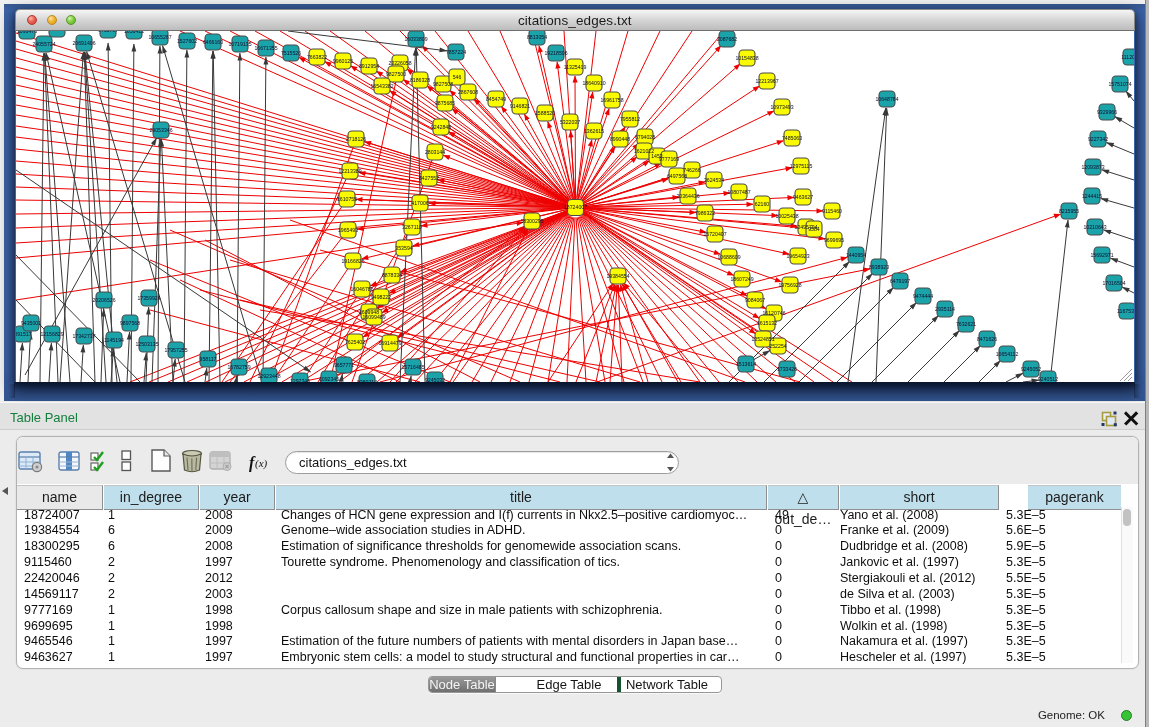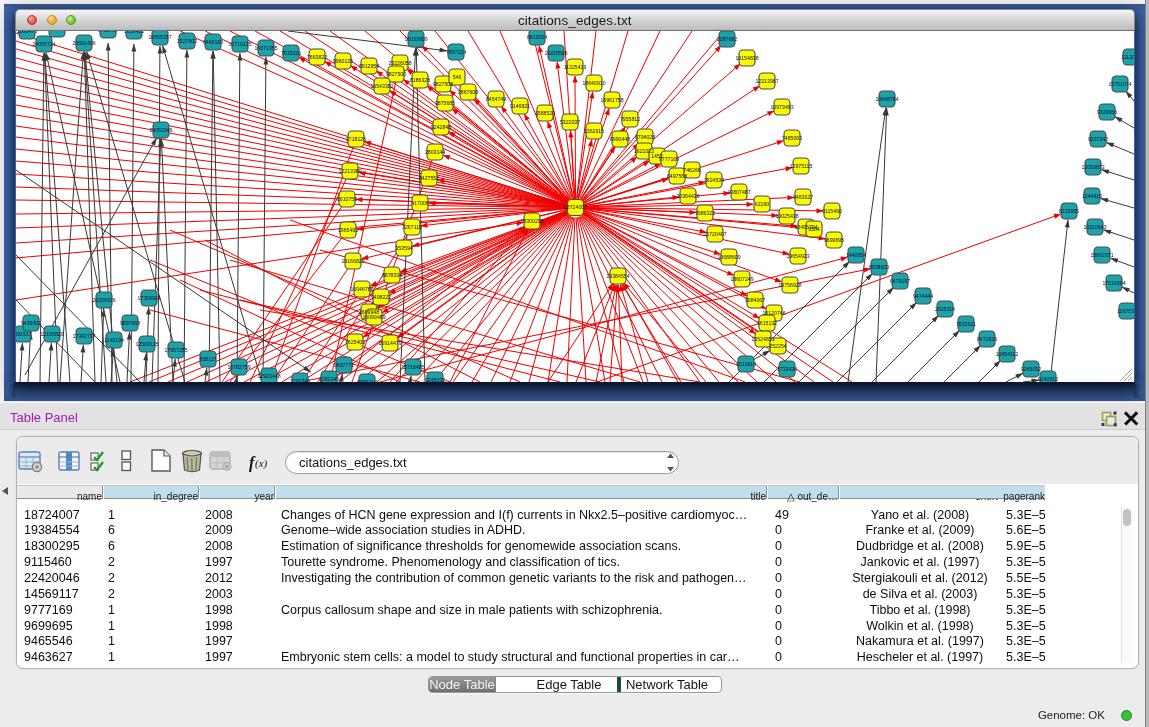--- a/index.html
+++ b/index.html
@@ -19,38 +19,38 @@
  background:linear-gradient(#f5f5f5,#d3d3d3 55%,#bcbcbc);
  border:1px solid #8a8a8a;border-bottom:1px solid #6f6f6f;border-radius:5px 5px 0 0}
 #title{width:100%;text-align:center;top:4px;position:absolute;font-size:13.5px;color:#1a1a1a;letter-spacing:.1px}
 .tl{position:absolute;top:15.5px;width:10px;height:10px;border-radius:50%}
 #tl1{left:27px;background:radial-gradient(circle at 35% 30%,#f8b8b2,#ec6255 45%,#cf3f36);border:1px solid #b5362c}
 #tl2{left:47px;background:radial-gradient(circle at 35% 30%,#fde3ae,#f0b32f 45%,#d99b23);border:1px solid #ba8a1e}
 #tl3{left:66px;background:radial-gradient(circle at 35% 30%,#d2f0b0,#82ce44 45%,#5fae2a);border:1px solid #58991f}
 
 #tphead{left:0;top:402px;width:1145px;height:28px;position:absolute;
  background:#e2e2e2;border-top:1px solid #f7f7f7;border-bottom:1px solid #cdcdcd}
-#tphead span{position:absolute;left:10px;top:7px;font-size:13px;color:#a21caf}
+#tphead span{position:absolute;left:10px;top:7px;font-size:13px;color:#15803d}
 #tpbody{left:0;top:430px;width:1145px;height:297px;position:absolute;background:#ececec}
 #tbox{left:16px;top:436px;width:1123px;height:233px;position:absolute;background:#fff;
  border:1px solid #b2b2b2;border-radius:7px;box-shadow:0 0 2px rgba(0,0,0,.12)}
 #toolstrip{left:17px;top:437px;width:1121px;height:47px;position:absolute;
  background:#ebebeb;border-radius:6px 6px 0 0}
 #dropdown{left:285px;top:450.5px;width:394px;height:23px;position:absolute;background:#fff;
  border:1px solid #9d9d9d;border-radius:12px;box-shadow:inset 0 1px 1px rgba(0,0,0,.1)}
 #dropdown span{position:absolute;left:13px;top:3.5px;font-size:13px;color:#111}
 
-.hc{position:absolute;top:484.5px;height:14px;font-size:10px;color:#1c1c1c;
- text-align:right;line-height:22px;background:#bfdfec;border-right:1px solid #8f8f8f;
+.hc{position:absolute;top:484.5px;height:25px;font-size:14px;color:#1c1c1c;
+ text-align:center;line-height:22px;background:#bfdfec;border-right:1px solid #8f8f8f;
  border-bottom:1px solid #8f8f8f;border-top:1px solid #c4c4c4}
 
 .tr{position:absolute;left:17px;width:1100px;height:15.8px;font-size:12.5px;color:#0d0d0d;white-space:nowrap}
 .tr span{position:absolute;top:0;line-height:15.8px}
 .c-name{left:7px}.c-deg{left:91px}.c-year{left:188px}.c-title{left:264px;width:487px;
- overflow:hidden}.c-out{left:758px}.c-short{left:823px;width:160px;text-align:center}
+ overflow:hidden}.c-out{left:758px}.c-short{left:823px;width:160px;}
 .c-pr{left:989px}
 
 #tabs{left:428px;top:675.5px;width:294px;height:17px;position:absolute;border:1px solid #979797;
  border-radius:4px;background:#fff;box-shadow:0 1px 0 rgba(255,255,255,.7)}
 .tab{position:absolute;top:0;height:15px;font-size:13px;line-height:15.5px;text-align:center;
  color:#141414;font-weight:400}
 #tab1{left:0;width:67px;background:linear-gradient(#9a9a9a,#6f6f6f);color:#f4f4f4;
  border-radius:3px 0 0 3px;border-right:1px solid #888}
 #tab2{left:92px;width:100px;border-right:4px solid #14532d}
 #tab3{left:183px;width:110px}
@@ -861,21 +861,21 @@
 <path d="M12 17 L15.5 21.5 L19 17 Z" fill="#555"></path>
 </svg>
 
 <div class="abs" style="left:2px;top:487px;width:0;height:0;border-top:4px solid transparent;border-bottom:4px solid transparent;border-right:6px solid #555"></div>
 <div class="hc" style="left:17px;width:86px;background:#e9e9e9">name</div>
 <div class="hc" style="left:104px;width:95px">in_degree</div>
 <div class="hc" style="left:200px;width:75px">year</div>
 <div class="hc" style="left:276px;width:491px">title</div>
 <div class="hc" style="left:768px;width:71px">△ out_de…</div>
 <div class="hc" style="left:840px;width:159px">short</div>
-<div class="hc" style="left:952px;width:93px;border-right:none">pagerank</div>
+<div class="hc" style="left:1028px;width:93px;border-right:none">pagerank</div>
 
 <div class="abs" style="left:1121px;top:507px;width:12px;height:156px;background:#fafafa;border-left:1px solid #e0e0e0"></div>
 <div class="abs" style="left:1123px;top:509px;width:8px;height:17px;background:#c2c2c2;border-radius:4px"></div>
 <div class="tr" style="top:507.5px">
     <span class="c-name">18724007</span>
     <span class="c-deg">1</span>
     <span class="c-year">2008</span>
     <span class="c-title">Changes of HCN gene expression and I(f) currents in Nkx2.5–positive cardiomyoc…</span>
     <span class="c-out">49</span>
     <span class="c-short">Yano et al. (2008)</span>
@@ -905,21 +905,20 @@
     <span class="c-year">1997</span>
     <span class="c-title">Tourette syndrome. Phenomenology and classification of tics.</span>
     <span class="c-out">0</span>
     <span class="c-short">Jankovic et al. (1997)</span>
     <span class="c-pr">5.3E–5</span>
   </div>
 <div class="tr" style="top:570.9px">
     <span class="c-name">22420046</span>
     <span class="c-deg">2</span>
     <span class="c-year">2012</span>
-    <span class="c-title">Investigating the contribution of common genetic variants to the risk and pathogen…</span>
     <span class="c-out">0</span>
     <span class="c-short">Stergiakouli et al. (2012)</span>
     <span class="c-pr">5.5E–5</span>
   </div>
 <div class="tr" style="top:586.8px">
     <span class="c-name">14569117</span>
     <span class="c-deg">2</span>
     <span class="c-year">2003</span>
     <span class="c-out">0</span>
     <span class="c-short">de Silva et al. (2003)</span>
@@ -939,20 +938,21 @@
     <span class="c-deg">1</span>
     <span class="c-year">1998</span>
     <span class="c-out">0</span>
     <span class="c-short">Wolkin et al. (1998)</span>
     <span class="c-pr">5.3E–5</span>
   </div>
 <div class="tr" style="top:634.3px">
     <span class="c-name">9465546</span>
     <span class="c-deg">1</span>
     <span class="c-year">1997</span>
+    <span class="c-title">Estimation of the future numbers of patients with mental disorders in Japan base…</span>
     <span class="c-out">0</span>
     <span class="c-short">Nakamura et al. (1997)</span>
     <span class="c-pr">5.3E–5</span>
   </div>
 <div class="tr" style="top:650.2px">
     <span class="c-name">9463627</span>
     <span class="c-deg">1</span>
     <span class="c-year">1997</span>
     <span class="c-title">Embryonic stem cells: a model to study structural and functional properties in car…</span>
     <span class="c-out">0</span>

